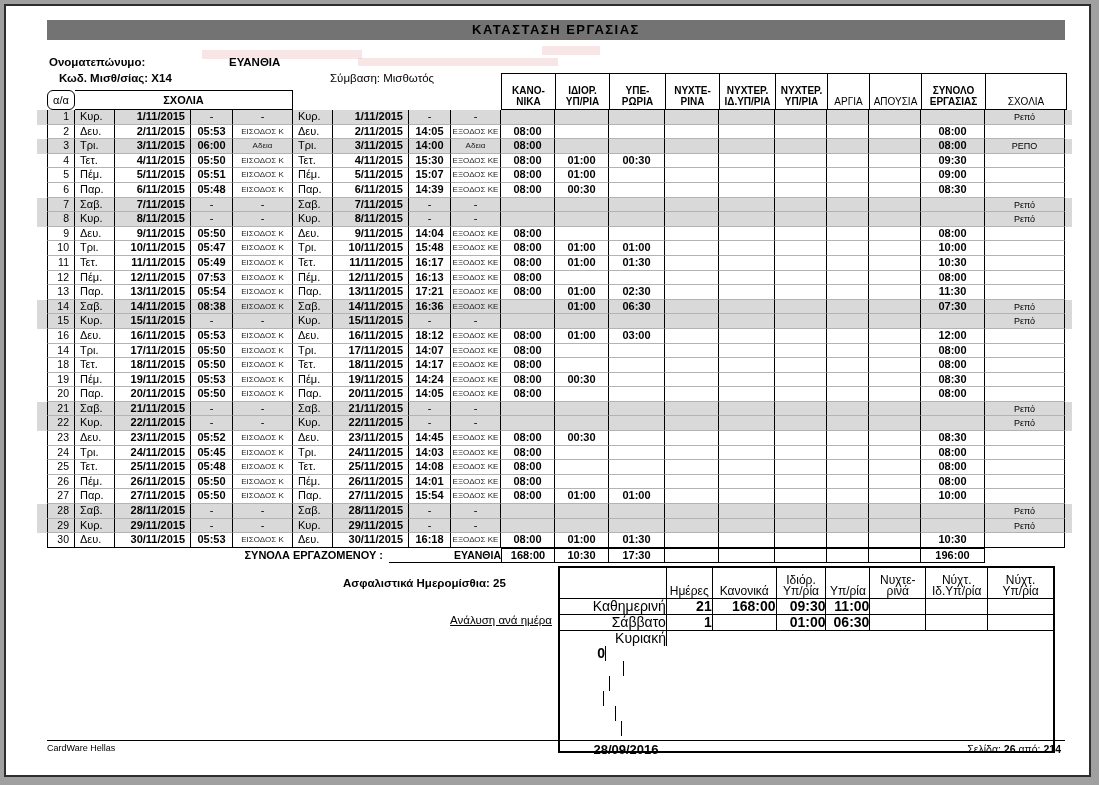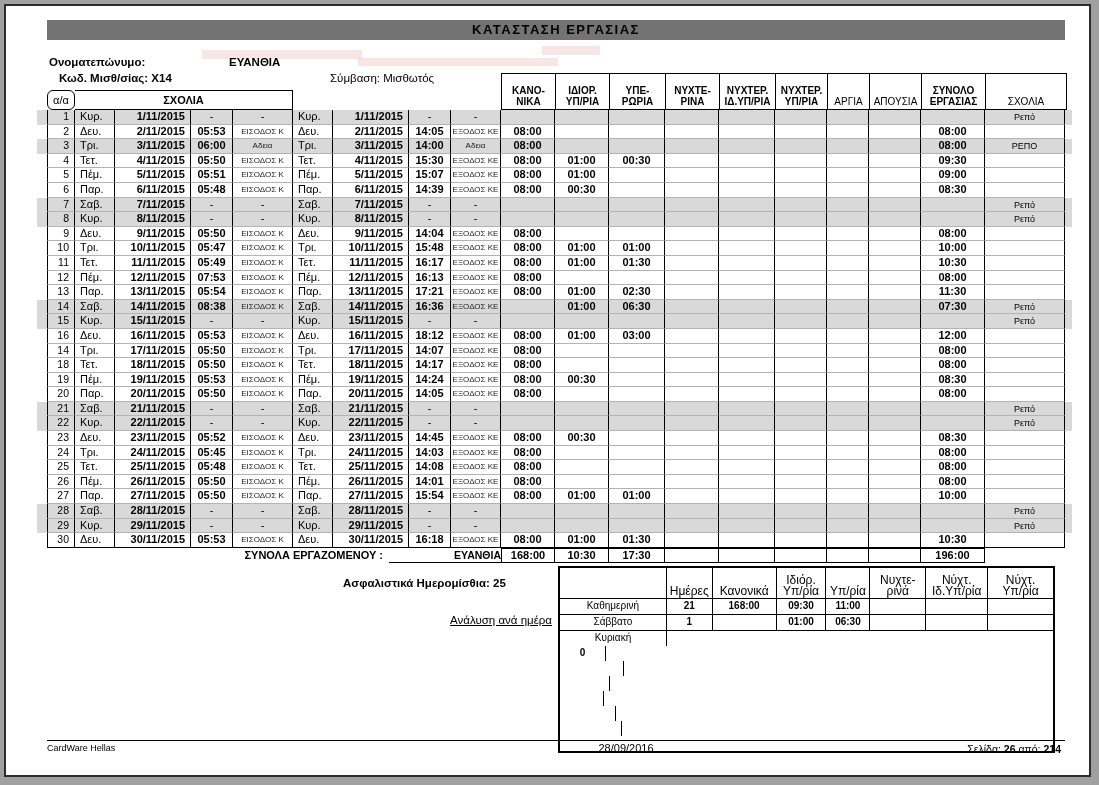--- a/index.html
+++ b/index.html
@@ -60,29 +60,29 @@
 
   
   .insline{position:absolute;left:337px;top:571px;font-size:11.5px;font-weight:bold;white-space:nowrap;}
   .analine{position:absolute;left:330px;top:608px;width:216px;text-align:right;font-size:11.5px;
            text-decoration:underline;white-space:nowrap;}
   .sumtable{position:absolute;left:552px;top:560px;width:497px;box-sizing:border-box;border:2px solid #000;}
   .srow{display:flex;border-bottom:1px solid #000;}
   .srow:last-child{border-bottom:none;flex-direction:column;}
   .sh{box-sizing:border-box;border-right:1px solid #000;display:flex;align-items:flex-end;justify-content:center;
       text-align:center;font-size:12px;line-height:11px;white-space:pre-line;padding-bottom:1px;height:30px;}
-  .sc{box-sizing:border-box;border-right:1px solid #000;text-align:center;font-size:10px;line-height:14px;
+  .sc{box-sizing:border-box;border-right:1px solid #000;text-align:right;font-size:14px;line-height:14px;
       height:15px;overflow:hidden;}
   .sh:last-child,.sc:last-child{border-right:none;}
   .s0{width:107px}.s1{width:46px}.s2{width:64px}.s3{width:50px}.s4{width:44px}.s5{width:56px}.s6{width:62px}.s7{width:65px}
 
   
   .footline{position:absolute;left:41px;top:734px;width:1018px;border-top:1.5px solid #000;}
   .footleft{position:absolute;left:41px;top:737px;font-size:9px;}
-  .footcenter{position:absolute;left:555px;top:736px;width:130px;text-align:center;font-size:11px;font-weight:normal;}
+  .footcenter{position:absolute;left:555px;top:736px;width:130px;text-align:center;font-size:13px;font-weight:bold;}
   .footright{position:absolute;right:28px;top:737px;font-size:10.5px;white-space:nowrap;}
 </style>
 </head>
 <body>
 
 <div class="page">
 
   <div class="titlebar">ΚΑΤΑΣΤΑΣΗ ΕΡΓΑΣΙΑΣ</div>
 
   <div class="pinkmark" style="left:196px;top:44px;width:160px;height:9px;"></div>

